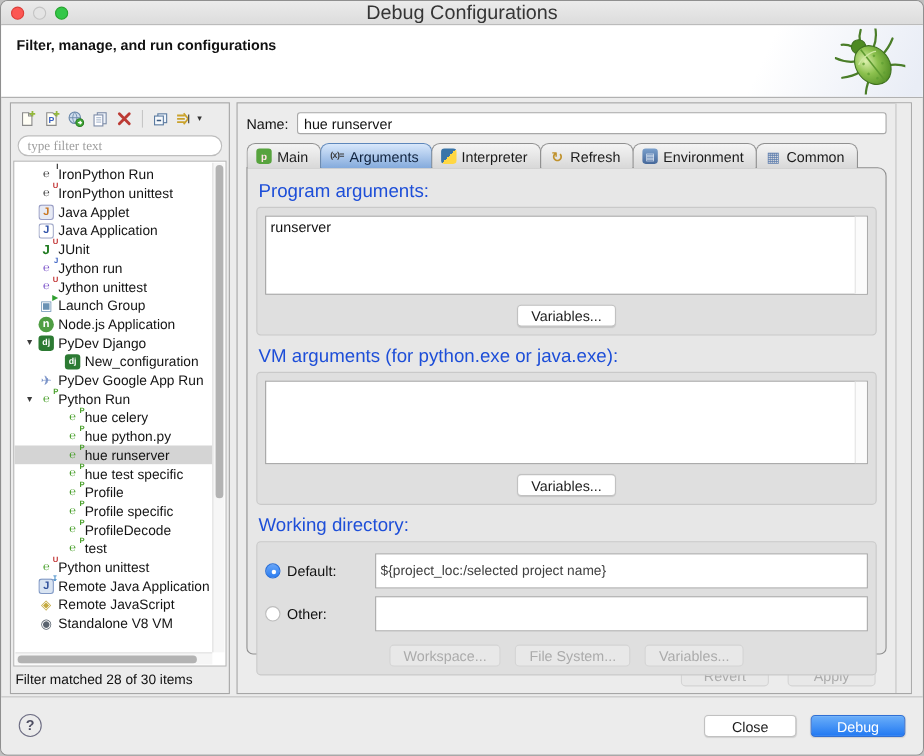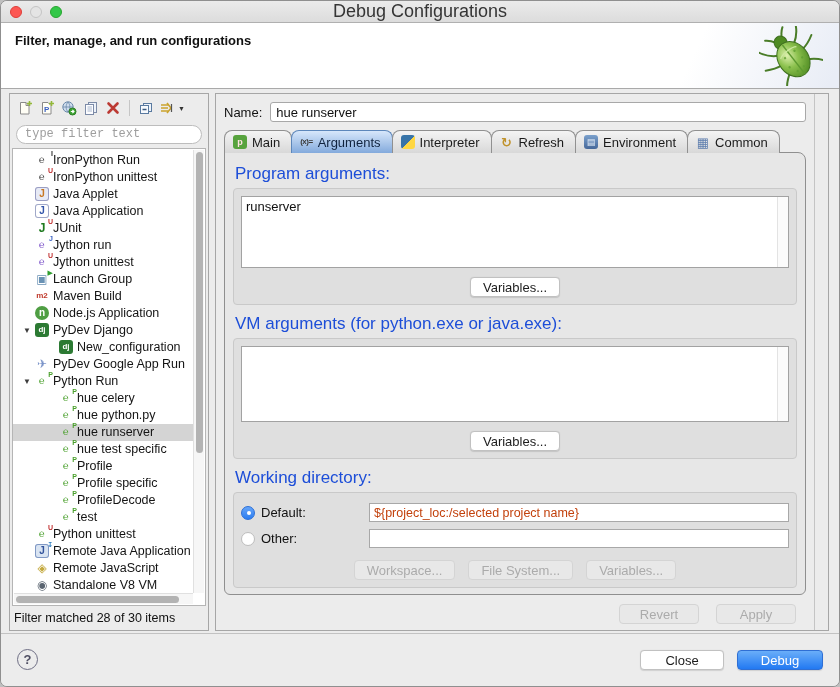--- a/index.html
+++ b/index.html
@@ -33,21 +33,21 @@
   .left-panel{left:8px;width:200px;height:538px;display:flex;flex-direction:column;}
   .right-panel{left:214px;width:614px;height:538px;}
   
   .lp-toolbar{height:28px;display:flex;align-items:center;padding:2px 4px;}
   .tbtn{width:22px;height:20px;display:flex;align-items:center;justify-content:center;border-radius:3px;}
   .tsep{width:1px;height:16px;background:#c6c6c6;margin:0 5px;}
   .caret-down{font-size:7px;color:#333;margin-left:1px;}
   
   .lp-filter{padding:1px 6px 4px 6px;}
   .lp-filter input{width:100%;height:19px;border:1px solid #bdbdbd;border-radius:10px;
-    font-size:12px;padding:0 8px;outline:none;background:#fff;color:#14532d;font-family:Liberation Mono, monospace;}
+    font-size:12px;padding:0 8px;outline:none;background:#fff;color:#14532d;font-family:Liberation Serif, serif;}
   .lp-filter input::placeholder{color:#9e9e9e;}
   
   .tree-wrap{flex:1;margin:0 2px;background:#fff;border:1px solid #b5b5b5;position:relative;overflow:hidden;}
   .tree{position:absolute;inset:1px 12px 12px 0;overflow:hidden;padding-top:2px;}
   .tree-row{height:17px;display:flex;align-items:center;font-size:12.5px;white-space:nowrap;cursor:default;}
   .tree-row.selected{background:#d4d4d4;}
   .tree-row .caret{width:16px;flex:0 0 16px;text-align:center;font-size:8px;color:#3c3c3c;}
   .tree-row .label{margin-left:4px;color:#141414;}
   .tree-icon{width:14px;height:14px;flex:0 0 14px;position:relative;display:inline-flex;
     align-items:center;justify-content:center;border-radius:3px;}
@@ -87,22 +87,22 @@
     border-radius:4px;box-shadow:0 0.5px 1px rgba(0,0,0,0.12);cursor:default;}
   .mac-btn.disabled{background:#e8e8e8;color:#ababab;border-color:#d4d4d4;box-shadow:none;}
   .mac-btn.primary{background:linear-gradient(#6aaef9,#2279f2);border-color:#2f6fd4;color:#fff;}
   
   .wd-row{display:flex;align-items:center;margin:3px 0 7px 0;}
   .radio{width:14px;height:14px;border-radius:50%;flex:0 0 14px;position:relative;margin-right:6px;}
   .radio.on{background:linear-gradient(#66a5f9,#2c7df0);border:1px solid #2a6fd8;}
   .radio.on::after{content:"";position:absolute;left:4.5px;top:4.5px;width:4px;height:4px;border-radius:50%;background:#fff;}
   .radio.off{background:#fff;border:1px solid #bdbdbd;}
   .wd-row .wd-label{font-size:13px;width:80px;color:#111;}
-  .wd-row input{flex:1;height:19px;border:1px solid #a8a8a8;background:#fff;font-size:12.5px;
-    font-family:inherit;padding:0 4px;color:#c2410c;outline:none;margin-left:28px;}
+  .wd-row input{flex:1;height:32px;border:1px solid #a8a8a8;background:#fff;font-size:12.5px;
+    font-family:inherit;padding:0 4px;color:#404040;outline:none;}
   .revert-row{display:flex;justify-content:flex-end;gap:17px;margin-top:9px;padding-right:10px;}
   
   .bottombar{position:absolute;left:0;right:0;bottom:0;height:53px;border-top:1px solid #c2c2c2;background:#ececec;}
   .helpbtn{position:absolute;left:16px;top:15px;width:21px;height:21px;border-radius:50%;
     border:1.5px solid #6e6e84;color:#4e4e62;font-size:13px;font-weight:bold;
     display:flex;align-items:center;justify-content:center;background:transparent;}
   .close-btn{position:absolute;right:115px;top:16px;width:84px;}
   .debug-btn{position:absolute;right:16px;top:16px;width:86px;}
   svg{display:block;}
 </style>
@@ -280,27 +280,20 @@
             <div class="tree-row" style="padding-left: 6px;">
               <span class="caret"></span>
               <span class="tree-icon">
                 <span class="glyph" style="color: rgb(106, 146, 180); font-size: 12px;">▣</span>
                 <span class="sup" style="color: rgb(46, 158, 46);">▶</span>
               </span>
               <span class="label">Launch Group</span>
             </div>
             <div class="tree-row" style="padding-left: 6px;">
               <span class="caret"></span>
-              <span class="tree-icon">
-                <span class="glyph" style="color: rgb(192, 57, 43); font-size: 8px;">m2</span>
-              </span>
-              <span class="label">Maven Build</span>
-            </div>
-            <div class="tree-row" style="padding-left: 6px;">
-              <span class="caret"></span>
               <span class="tree-icon" style="background: rgb(79, 158, 67); border-radius: 50%;">
                 <span class="glyph" style="color: rgb(255, 255, 255);">n</span>
               </span>
               <span class="label">Node.js Application</span>
             </div>
             <div class="tree-row" style="padding-left: 6px;">
               <span class="caret">▼</span>
               <span class="tree-icon" style="background: rgb(44, 122, 51);">
                 <span class="glyph" style="color: rgb(255, 255, 255); font-size: 8px;">dj</span>
               </span>

